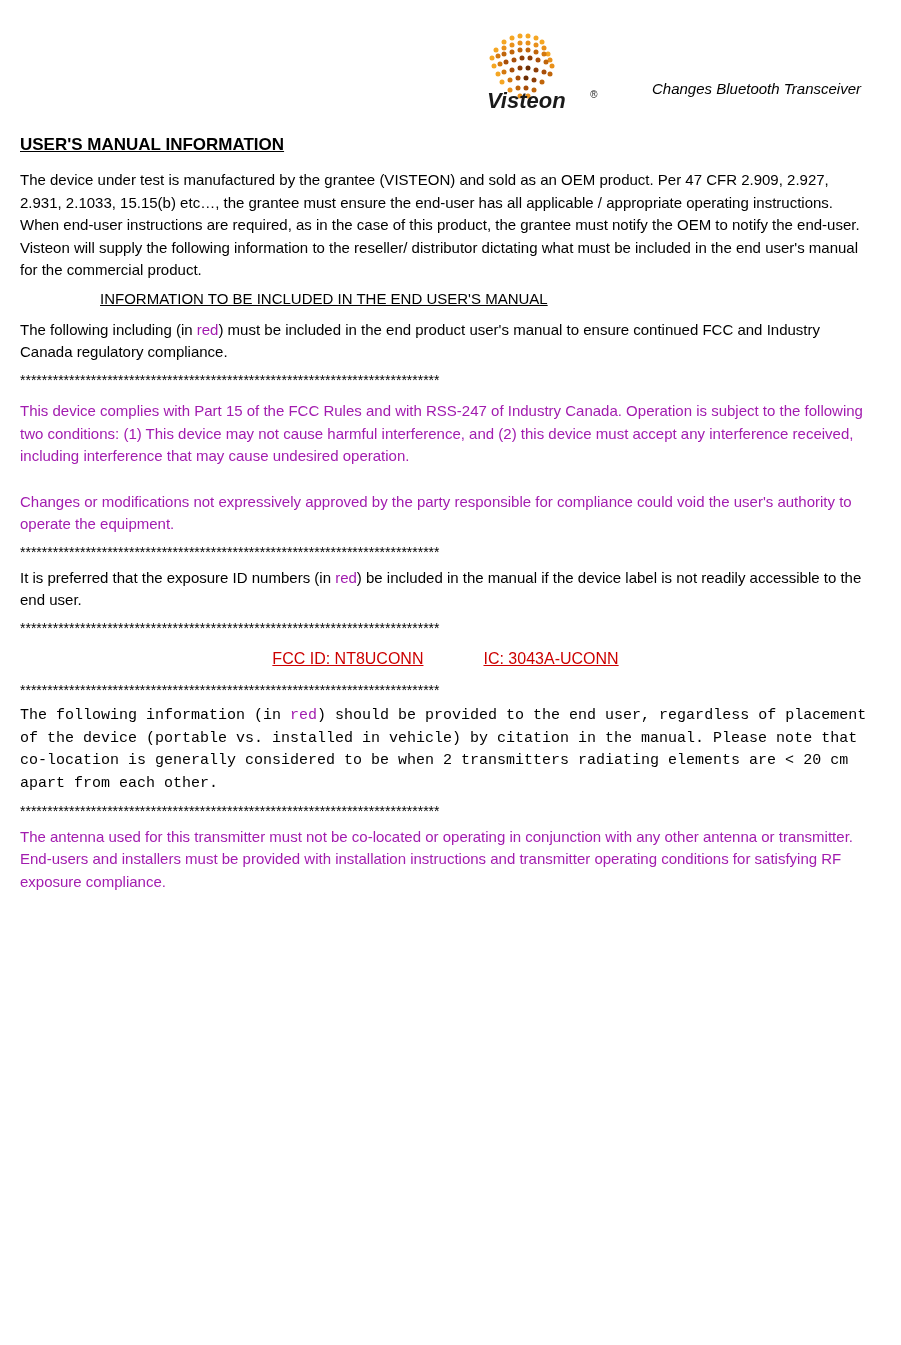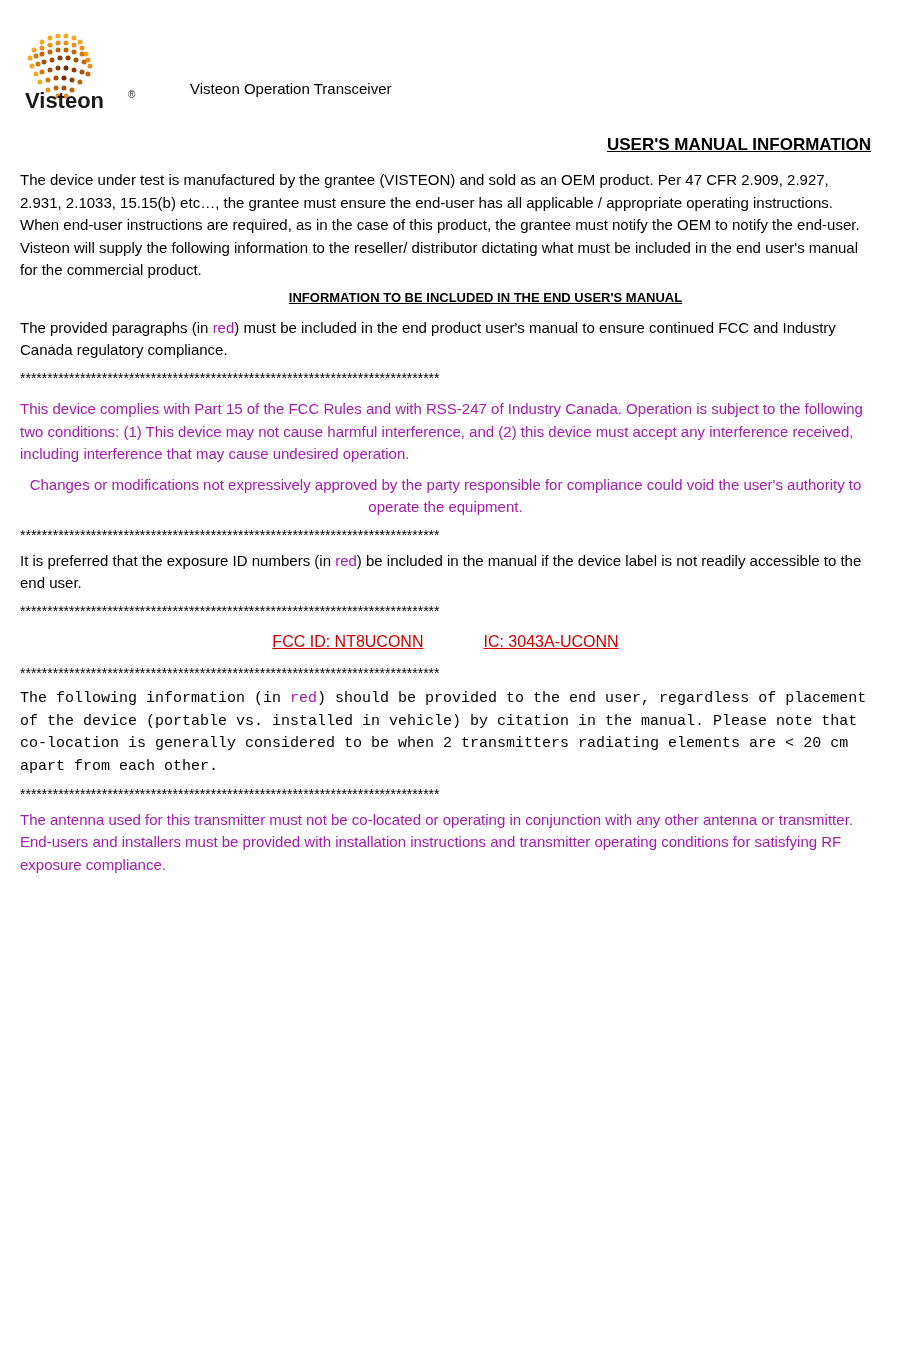--- a/index.html
+++ b/index.html
@@ -11,55 +11,56 @@
       background: #fff;
       font-family: Arial, sans-serif;
       font-size: 15px;
       color: #000;
       width: 901px;
       min-height: 1345px;
       padding: 20px 30px 30px 20px;
     }
     .header-area {
       display: flex;
-      justify-content: flex-start;
+      justify-content: flex-end;
       align-items: flex-start;
       margin-bottom: 22px;
+      font-style: italic;
     }
     .logo-container {
       width: 170px;
     }
     .logo-svg {
       width: 160px;
       height: 90px;
     }
     .company-title {
       text-align: right;
       font-size: 15px;
       padding-top: 60px;
       padding-right: 10px;
     }
     .main-title {
-      text-align: right;
+      text-align: left;
       font-size: 17px;
       text-decoration: underline;
       font-weight: bold;
       margin: 18px 0 14px 0;
     }
     .body-text {
       font-size: 15px;
       line-height: 1.5;
       margin-bottom: 8px;
       text-align: left;
     }
     .section-heading {
-      text-align: center;
-      font-size: 13px;
+      text-align: left;
+      font-size: 15px;
       text-decoration: underline;
-      font-weight: bold;
+      font-weight: normal;
       margin: 8px 0 12px 80px;
       display: block;
     }
     .red-text {
       color: #a21caf;
     }
     .stars {
       font-size: 14px;
       letter-spacing: 0px;
       line-height: 1.2;
@@ -146,47 +147,47 @@
         <circle cx="52" cy="70" r="2.5" fill="#c0650a"></circle>
         <circle cx="38" cy="76" r="2.5" fill="#e8901a"></circle>
         <circle cx="46" cy="76" r="2.5" fill="#e8901a"></circle>
       </g>
 
       <text x="5" y="88" font-family="Arial, sans-serif" font-size="22" font-weight="bold" fill="#1a1a1a">Visteon</text>
       <text x="108" y="78" font-family="Arial, sans-serif" font-size="10" fill="#1a1a1a">®</text>
     </svg>
   </div>
   <div class="company-title">
-    <span>Visteon Operation Transceiver</span>
+    <span>Changes Bluetooth Transceiver</span>
   </div>
 </div>
 
 <div class="main-title">
   <span>USER'S MANUAL INFORMATION</span>
 </div>
 
 <p class="body-text">
   <span>The device under test is manufactured by the grantee (VISTEON) and sold as an OEM product.  Per 47 CFR 2.909, 2.927, 2.931, 2.1033, 15.15(b) etc…, the grantee must ensure the end-user has all applicable / appropriate operating instructions. When end-user instructions are required, as in the case of this product, the grantee must notify the OEM to notify the end-user.  Visteon will supply the following information to the reseller/ distributor dictating what must be included in the end user's manual for the commercial product.</span>
 </p>
 
 <span class="section-heading indent">INFORMATION TO BE INCLUDED IN THE END USER'S MANUAL</span>
 
 <p class="body-text">
-  <span>The provided paragraphs (in </span><span class="red-text">red</span><span>) must be included in the end product user's manual to ensure continued FCC and Industry Canada regulatory compliance.</span>
+  <span>The following including (in </span><span class="red-text">red</span><span>) must be included in the end product user's manual to ensure continued FCC and Industry Canada regulatory compliance.</span>
 </p>
 
 <div class="stars">
   <span>*****************************************************************************</span>
 </div>
 
 <p class="body-text" style="margin-top:12px;">
   <span class="red-text">This device complies with Part 15 of the FCC Rules and with RSS-247 of Industry Canada. Operation is subject to the following two conditions: (1) This device may not cause harmful interference, and (2) this device must accept any interference received, including interference that may cause undesired operation.</span>
 </p>
 
-<p class="body-text" style="margin-top:8px;text-align:center;">
+<p class="body-text" style="margin-top:23px;">
   <span class="red-text">Changes or modifications not expressively approved by the party responsible for compliance could void the user's authority to operate the equipment.</span>
 </p>
 
 <div class="stars" style="margin-top:8px;">
   <span>*****************************************************************************</span>
 </div>
 
 <p class="body-text" style="margin-top:6px;">
   <span>It is preferred that the exposure ID numbers (in </span><span class="red-text">red</span><span>) be included in the manual if the device label is not readily accessible to the end user.</span>
 </p>

